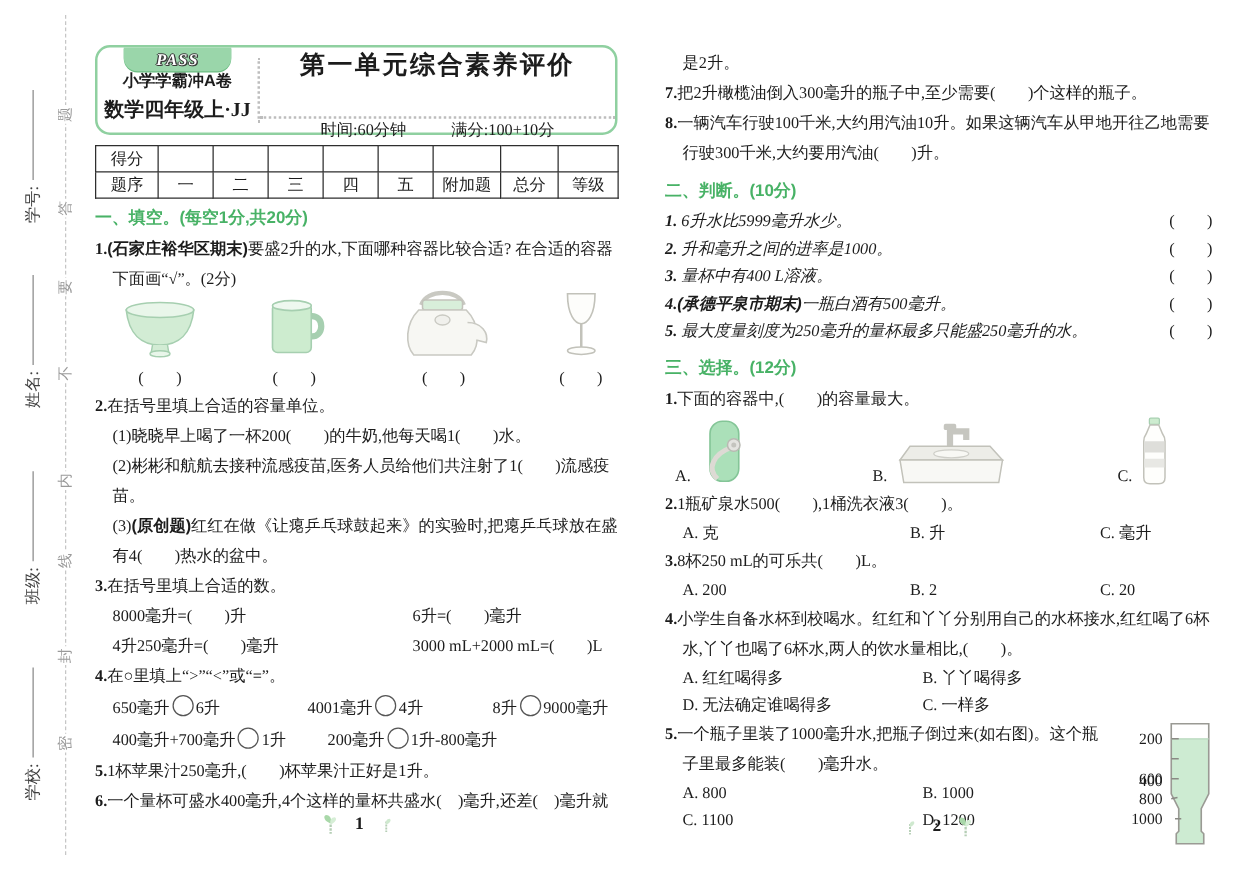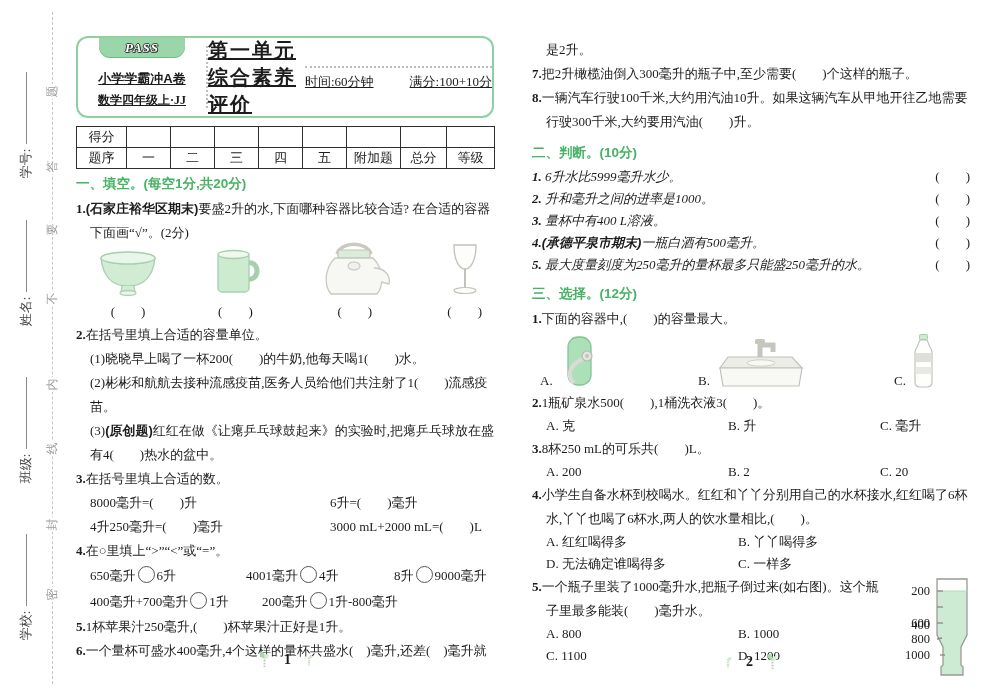--- a/index.html
+++ b/index.html
@@ -17,33 +17,33 @@
 
   
   #col-left{position:absolute;left:76px;top:36px;width:420px;}
   #col-right{position:absolute;left:532px;top:38px;width:438px;}
   .pgfoot{position:absolute;display:flex;align-items:center;justify-content:center;gap:12px;}
   #footer-left{left:76px;top:650px;width:420px;}
   #footer-right{left:532px;top:652px;width:438px;}
   .pgnum{font-weight:bold;font-size:14px;}
 
   
-  .hdr{position:relative;width:418px;height:82px;border:2.5px solid #8fd0a0;border-radius:12px;
-       box-sizing:border-box;display:flex;text-decoration:underline;}
+  .hdr{position:relative;width:418px;height:72px;border:2.5px solid #8fd0a0;border-radius:12px;
+       box-sizing:border-box;display:flex;}
   .hdr-left{position:relative;width:128px;display:flex;flex-direction:column;justify-content:flex-end;
             align-items:center;padding-bottom:7px;gap:4px;}
   .logo-tab{position:absolute;top:0;left:50%;transform:translateX(-50%);width:86px;height:19px;
             background:#9ad6aa;border-radius:0 0 11px 11px;box-shadow:0 1px 0 #6bbd82;
             display:flex;align-items:center;justify-content:center;}
   .logo-text{font-style:italic;font-weight:bold;font-size:13px;letter-spacing:1px;color:#fff;
              text-shadow:-1px 0 #3a3a3a,0 1px #3a3a3a,1px 0 #3a3a3a,0 -1px #3a3a3a,1px 1px #3a3a3a;}
   .series{font-weight:bold;font-size:13px;}
-  .edition{font-weight:bold;font-size:12px;}
+  .edition{font-weight:bold;font-size:16px;}
   .hdr-divider{border-left:2px dotted #bdbdbd;margin:8px 0;}
-  .hdr-right{flex:1;display:flex;flex-direction:row;}
+  .hdr-right{flex:1;display:flex;flex-direction:column;text-align:center;}
   .hdr-title{flex:1;display:flex;align-items:center;justify-content:center;font-weight:bold;
              font-size:20px;letter-spacing:2px;}
   .hdr-meta{border-top:2px dotted #bdbdbd;height:28px;display:flex;align-items:center;
             justify-content:center;gap:36px;font-size:13px;margin-top:28px;}
 
   
   table.score{border-collapse:collapse;margin-top:8px;width:418px;table-layout:fixed;}
   table.score td{border:1.5px solid #2e2e2e;height:20px;text-align:center;font-size:13px;padding:0;}
 
   

